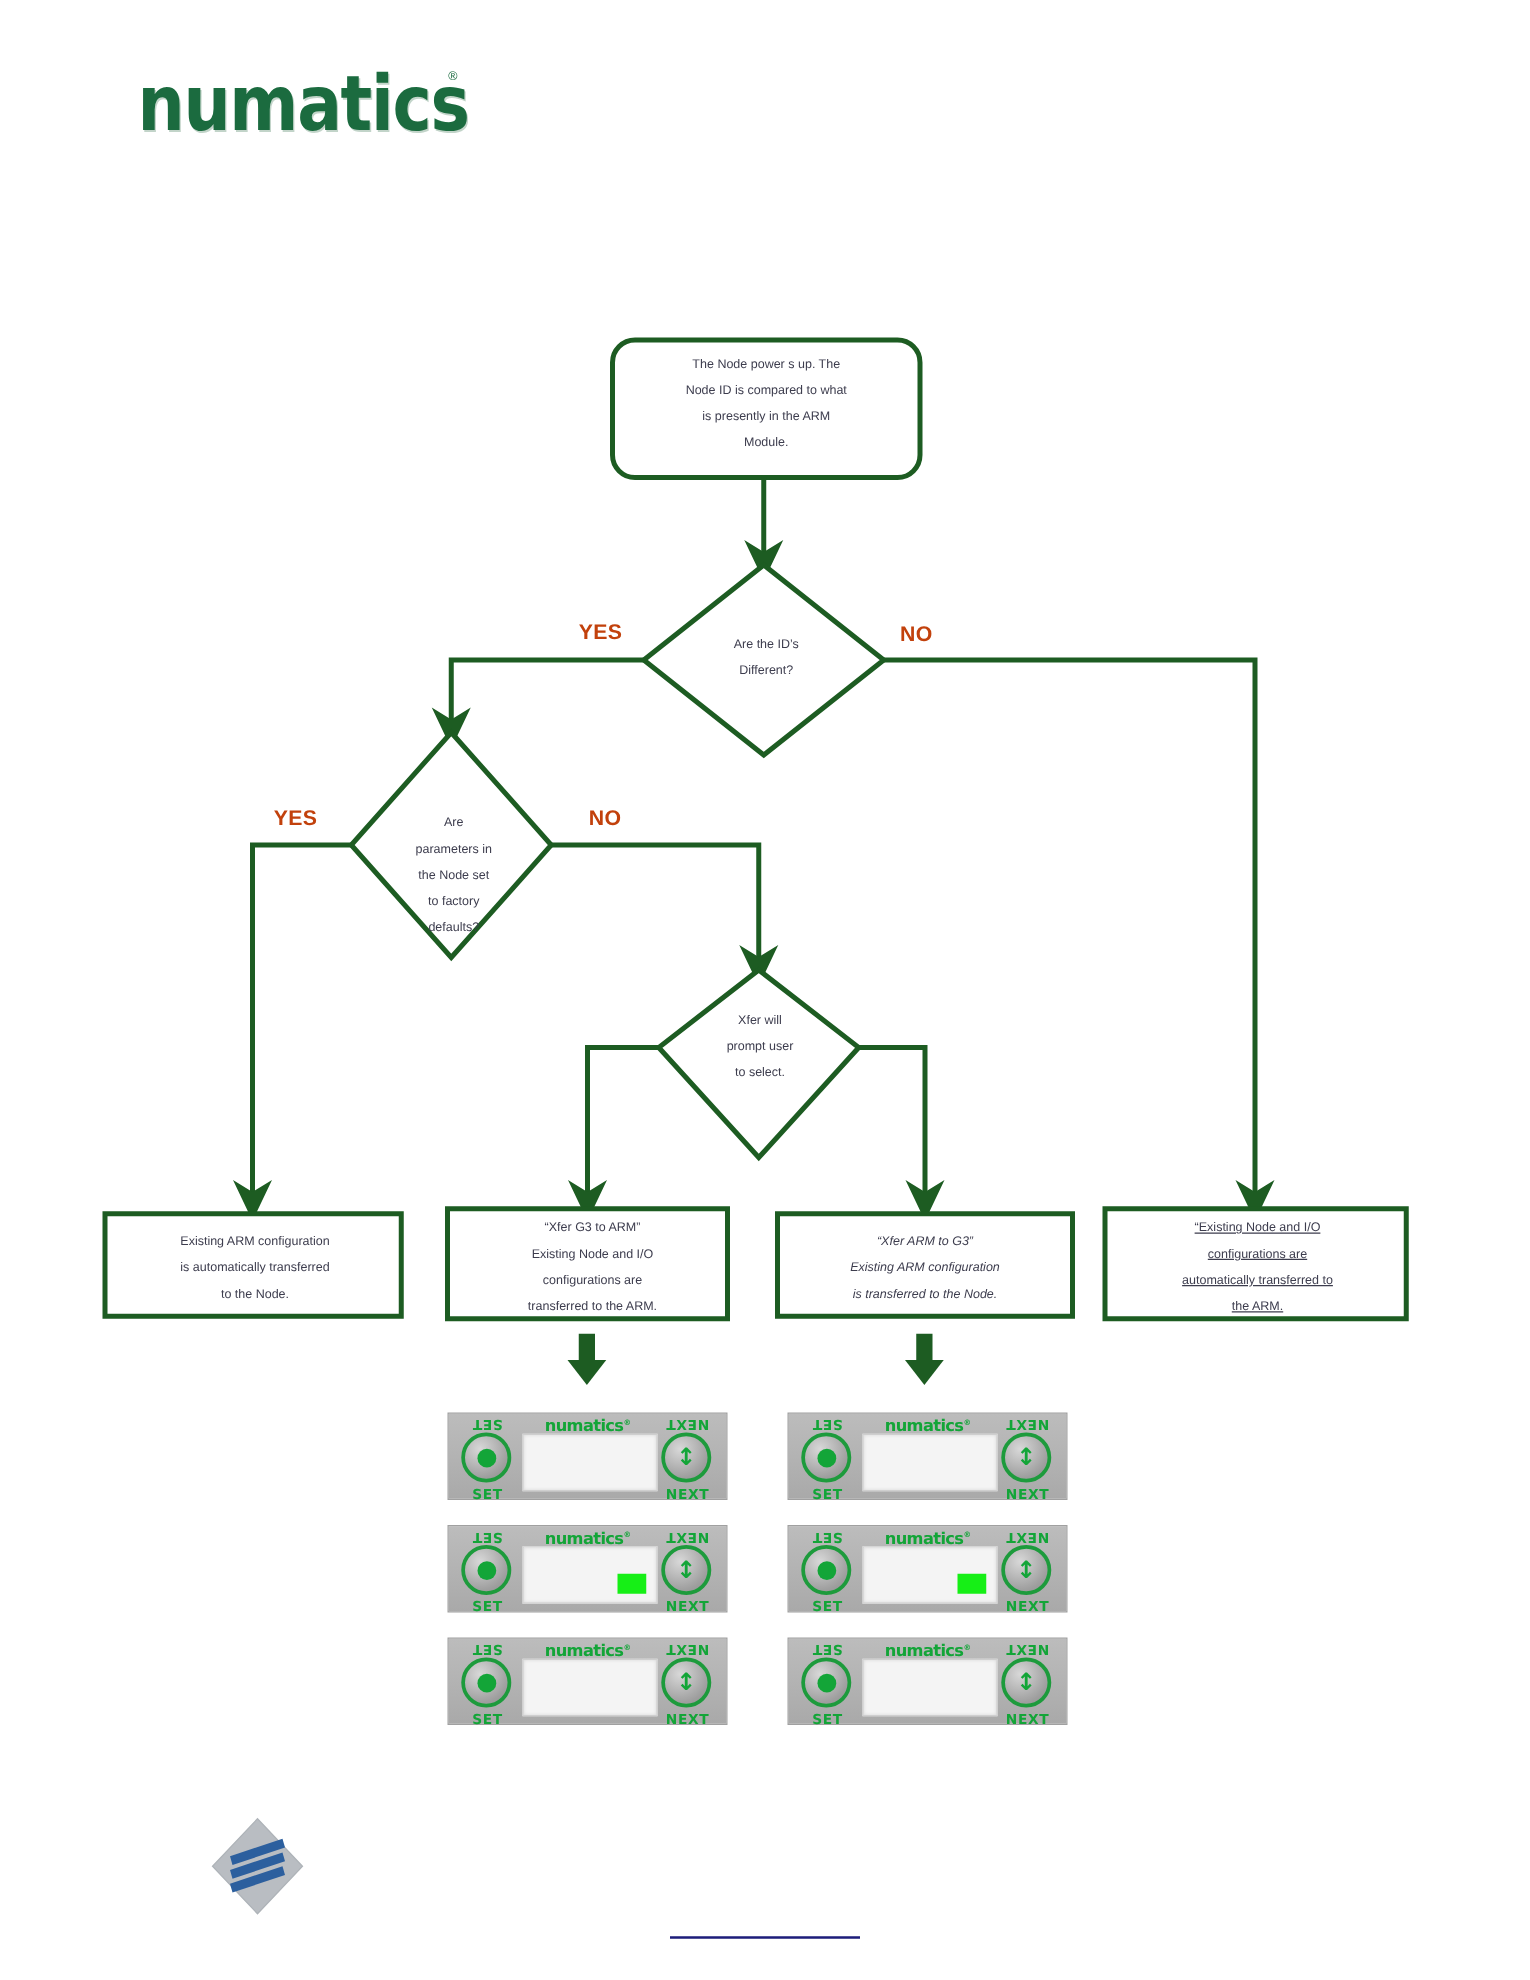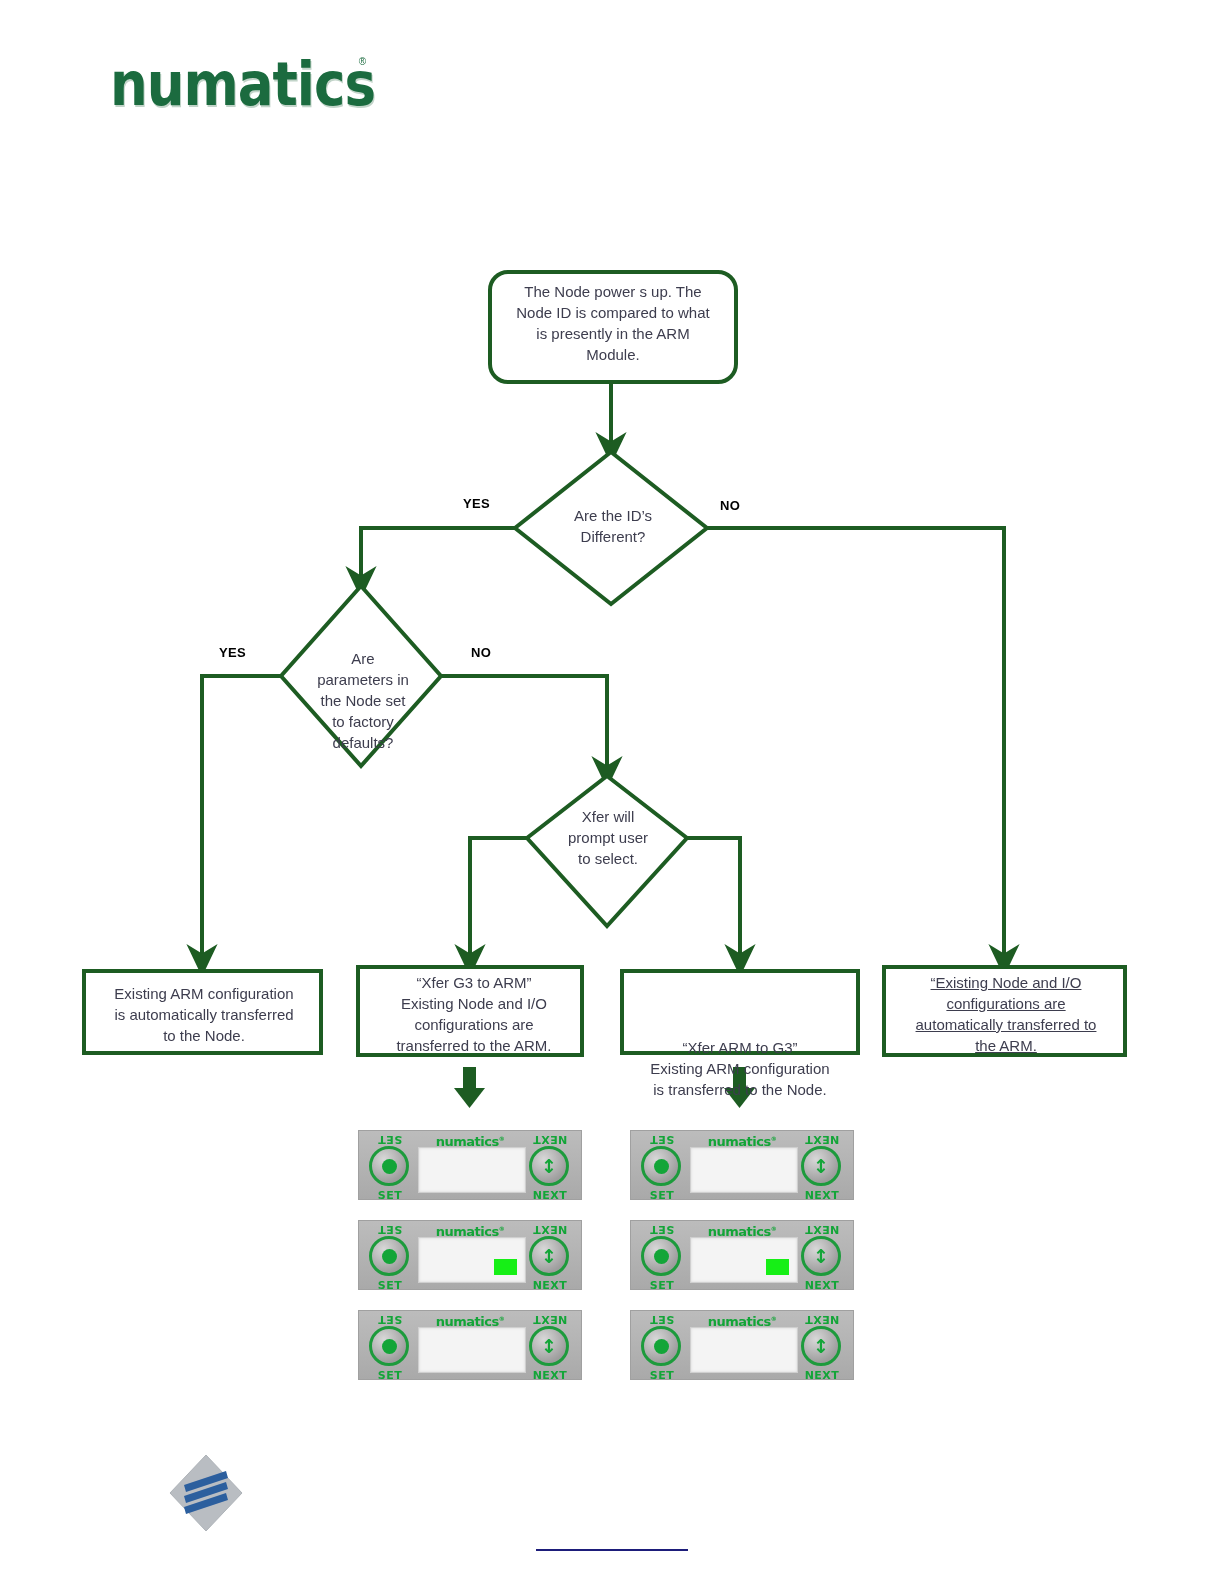--- a/index.html
+++ b/index.html
@@ -52,43 +52,43 @@
     height: 1584px;
     pointer-events: none;
   }
 
   
   .node-text {
     position: absolute;
     text-align: center;
     color: #3d3d4e;
     font-family: "Liberation Sans", sans-serif;
-    font-size: 15px;
+    font-size: 10px;
     line-height: 21px;
     white-space: pre-line;
   }
   .branch-label {
     position: absolute;
-    color: #000000;
+    color: #c2410c;
     font-family: "Liberation Sans", sans-serif;
     font-weight: bold;
-    font-size: 13px;
+    font-size: 17px;
     letter-spacing: 0.3px;
   }
 
   
   #start-text   { left: 492px; top: 281px; width: 242px; }
   
   #d1-text      { left: 528px; top: 505px; width: 170px; }
   #d2-text      { left: 290px; top: 617px; width: 146px; margin-top: 31px; }
   #d3-text      { left: 535px; top: 806px; width: 146px; }
   
   #b1-text      { left: 92px;  top: 983px; width: 224px; }
   #b2-text      { left: 368px; top: 972px; width: 212px; }
-  #b3-text      { left: 632px; top: 1037px; width: 216px; }
+  #b3-text      { left: 632px; top: 983px; width: 216px; font-style: italic; }
   #b4-text      { left: 894px; top: 972px; width: 224px; text-decoration: underline; }
 
   
   .device {
     position: absolute;
     width: 224px;
     height: 70px;
     background: linear-gradient(180deg,#bcbcbc 0%, #b4b4b4 45%, #a9a9a9 100%);
     border: 1px solid #a0a0a0;
     box-sizing: border-box;

